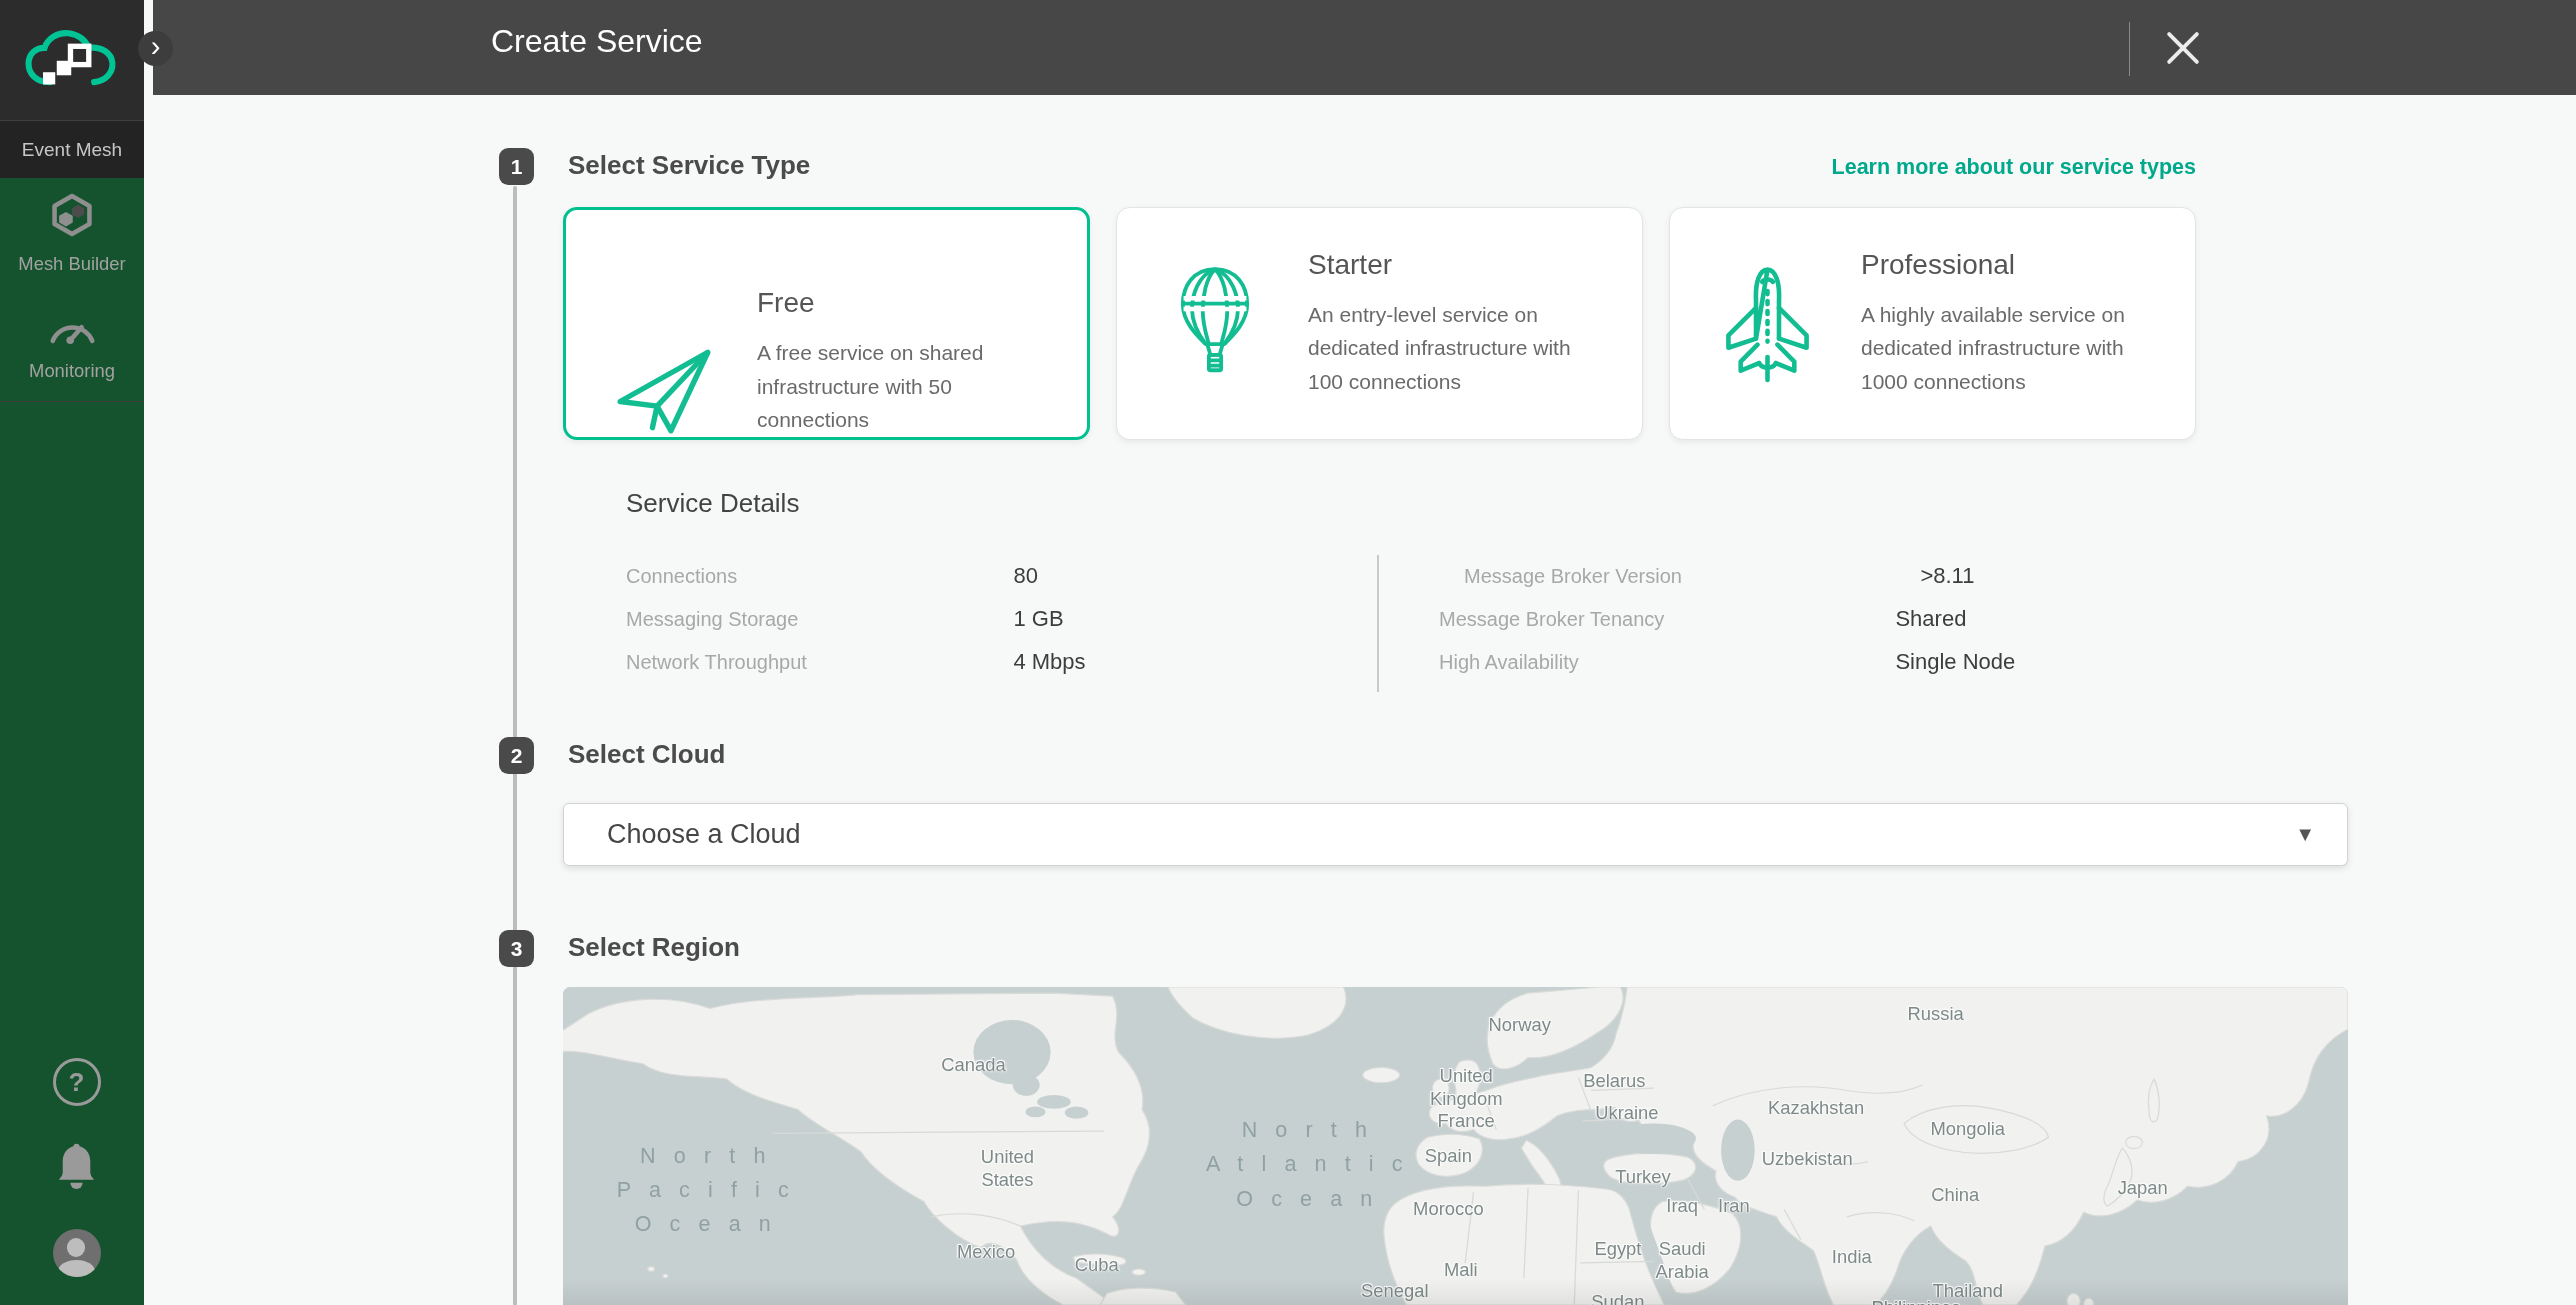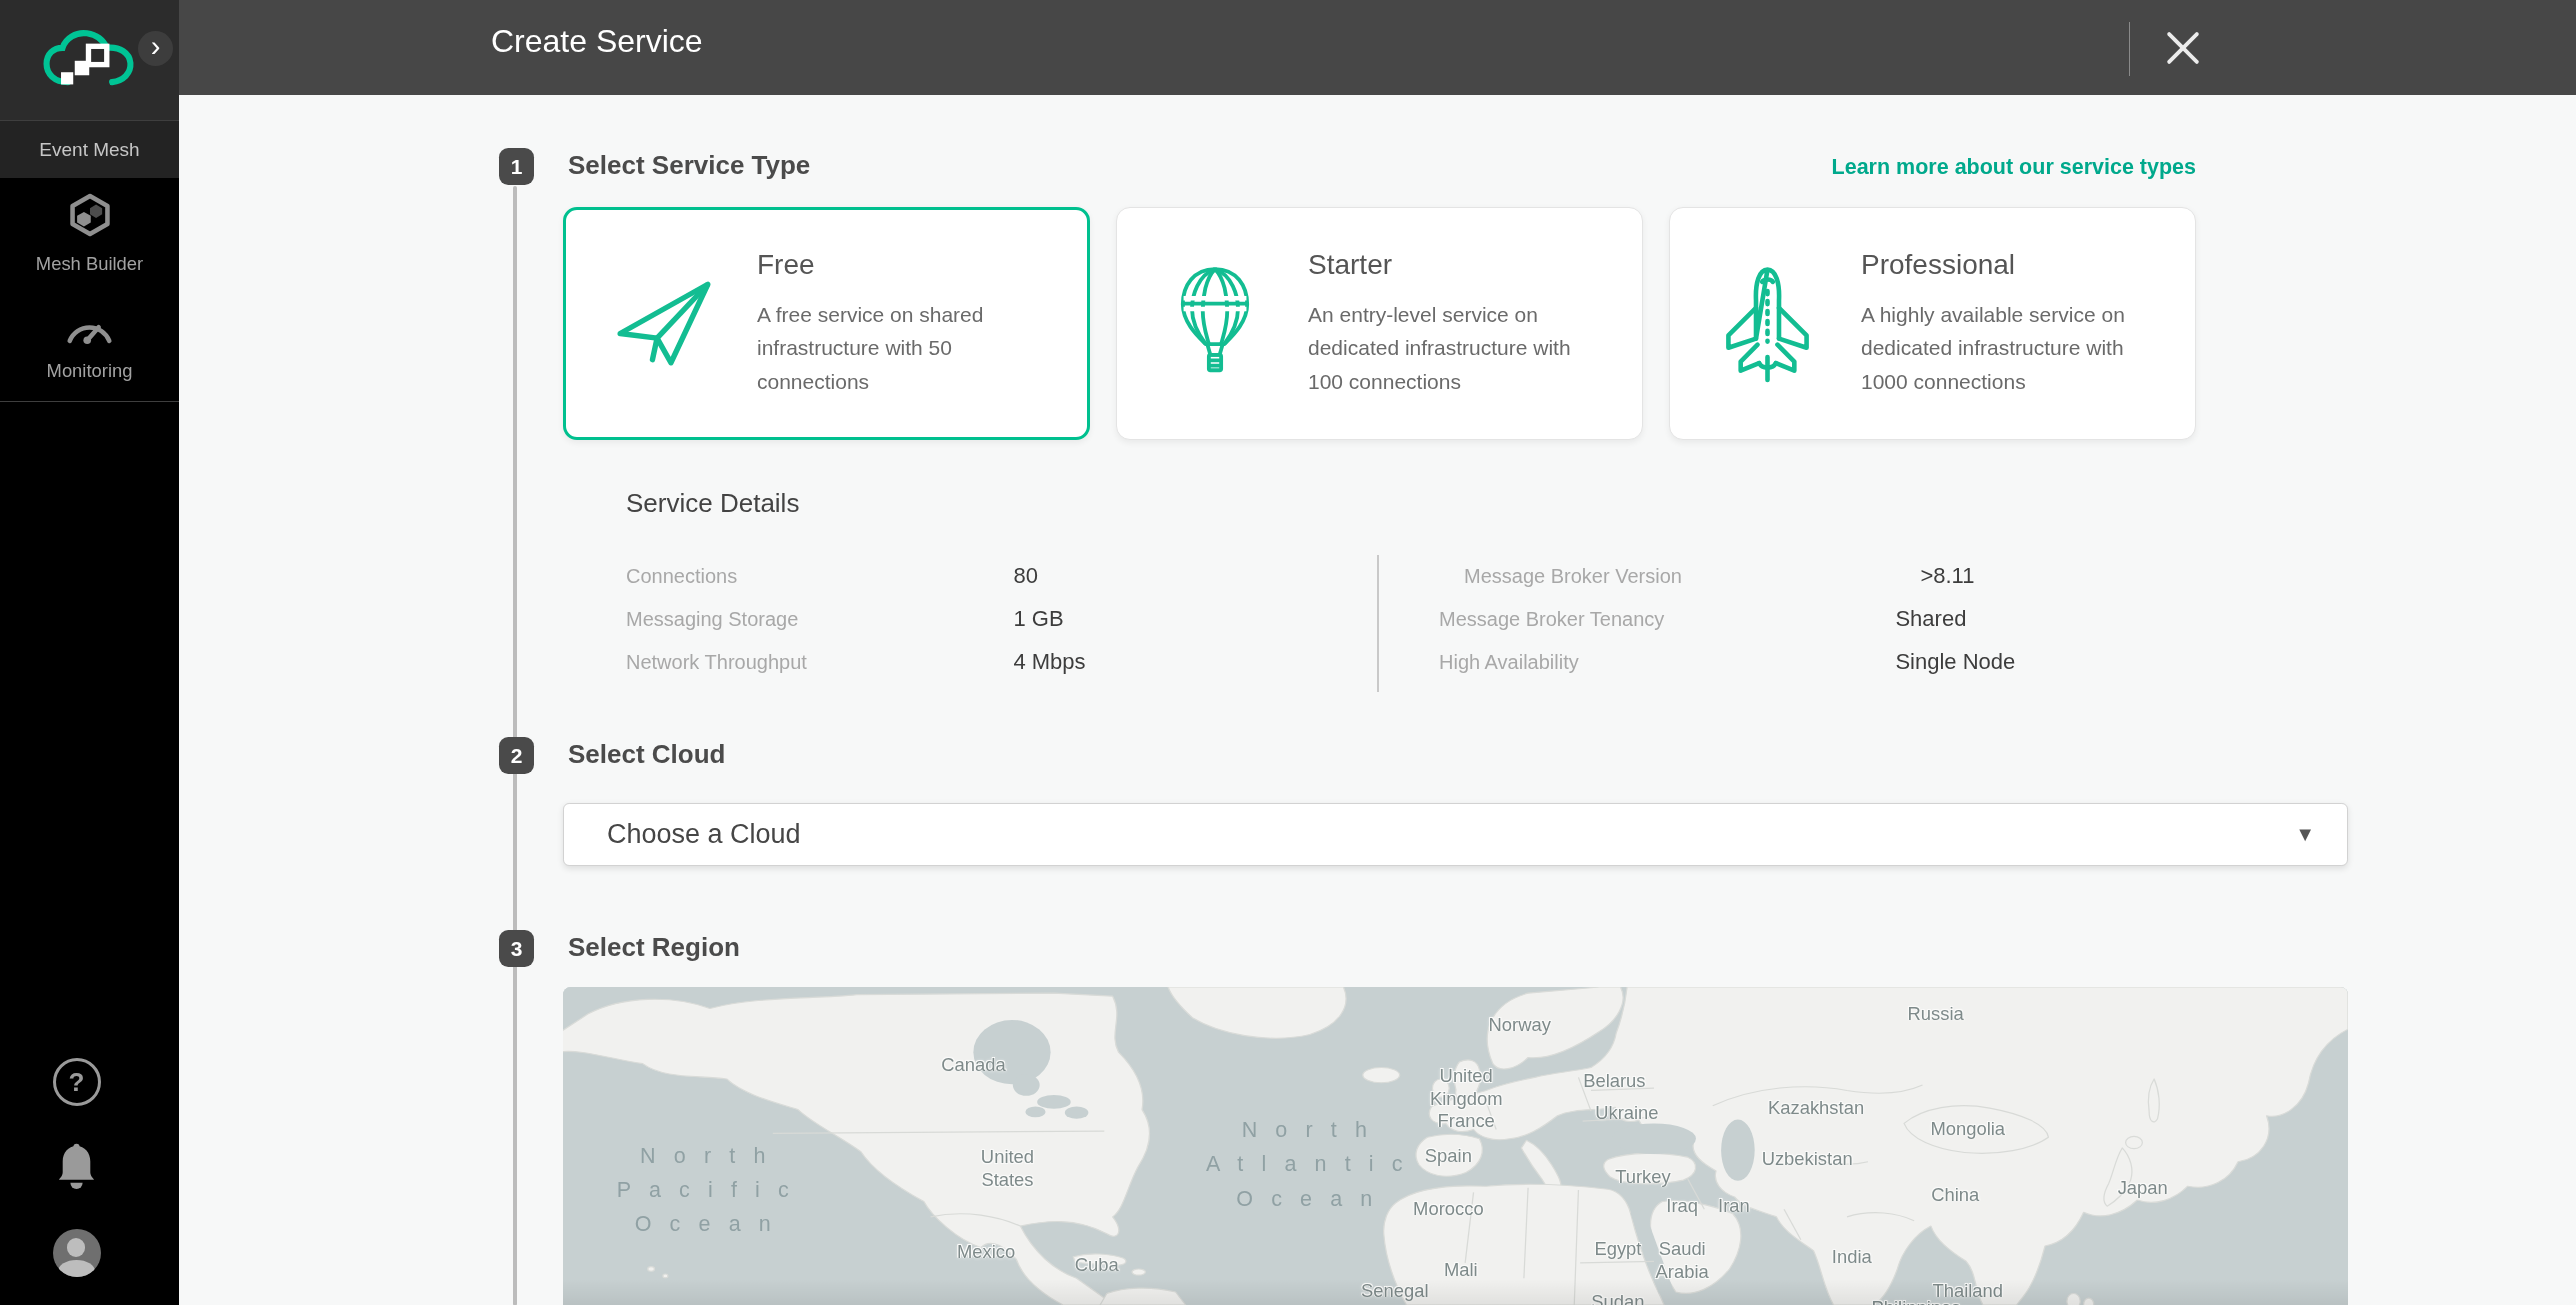--- a/index.html
+++ b/index.html
@@ -1,22 +1,22 @@
 <!DOCTYPE html>
 <html style="font-size:12.3px"><head>
 <meta charset="utf-8">
 <style>
   * { margin:0; padding:0; box-sizing:border-box; }
   html,body { width:2576px; height:1306px; overflow:hidden; background:#f7f8f8;
               font-family:"Liberation Sans", sans-serif; }
   #app { position:relative; width:2576px; height:1306px; }
 
   
-  .sidebar { position:absolute; left:0; top:0; width:179px; height:1306px;
-             background:#000000; z-index:10; }
+  .sidebar { position:absolute; left:0; top:0; width:144px; height:1306px;
+             background:#14532d; z-index:10; }
   .logo-block { height:121px; display:flex; align-items:center; justify-content:center;
                 border-bottom:0.8px solid #3e3e3e; background:#2c2c2c; }
   .nav-section { height:57px; display:flex; align-items:center; justify-content:center;
                  background:#232323; color:#c6c6c6; font-size:19px; cursor:pointer; }
   .nav-item { display:flex; flex-direction:column; align-items:center; justify-content:center;
               color:#a2a2a2; font-size:18.4px; text-align:center; cursor:pointer; }
   .nav-item .nav-label { margin-top:10.7px; line-height:1.22; padding:0 6.1px; }
   .nav-item.active { background:#0d0d0d; color:#ffffff; position:relative; }
   .nav-item.active::before { content:""; position:absolute; left:0; top:0; bottom:0; width:5.4px;
                              background:#00c495; }
@@ -55,21 +55,21 @@
                 justify-content:center; z-index:2; }
   .step-title { position:absolute; font-size:26px; font-weight:bold; color:#4b4b4b; }
   .learn-link { position:absolute; right:380px; top:60px; font-size:21.5px; font-weight:bold;
                 color:#00a98c; cursor:pointer; }
 
   
   .cards { position:absolute; left:410px; top:112px; width:1785px; display:flex; gap:26px; }
   .card { width:527px; height:233px; background:#ffffff; border:1.5px solid #e4e4e4;
           border-radius:14px; box-shadow:0 2.3px 6.1px rgba(0,0,0,0.06); display:flex;
           align-items:center; padding:0 37px 0 44px; gap:40px; cursor:pointer; }
-  .card.selected { border:3.1px solid #00c08f; }
+  .card.selected { border:3.1px solid #00c08f;align-items:flex-end; }
   .card .card-icon { flex:0 0 107px; display:flex; align-items:center; justify-content:center; }
   .card-title { font-size:28px; color:#555555; margin-bottom:17px; }
   .card-desc { font-size:21px; color:#6a6a6a; line-height:1.6; max-width:338px; }
 
   
   .sd-title { position:absolute; left:473px; top:393px; font-size:26px; color:#434343; }
   .sd-col { position:absolute; top:459px; }
   .sd-row { position:absolute; white-space:nowrap; }
   .sd-label { display:inline-block; width:384px; font-size:20px; color:#a8a8a8; }
   .sd-value { font-size:22px; color:#3d3d3d; }

